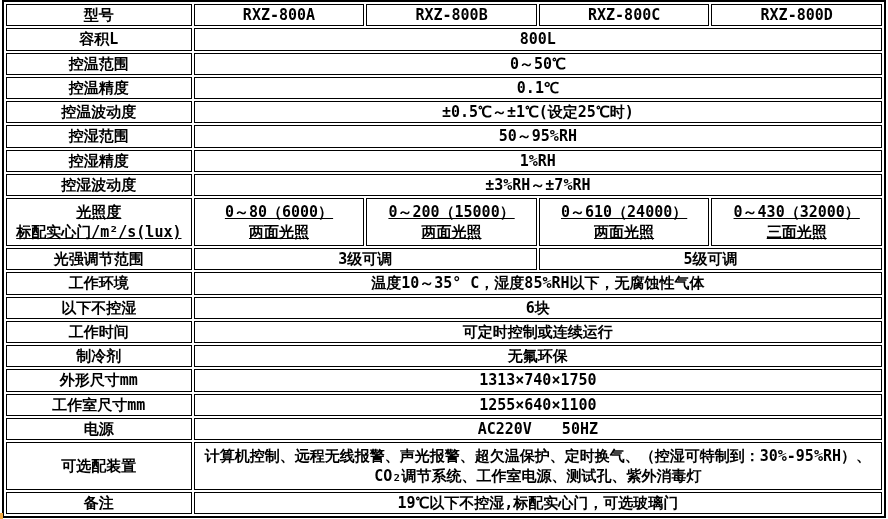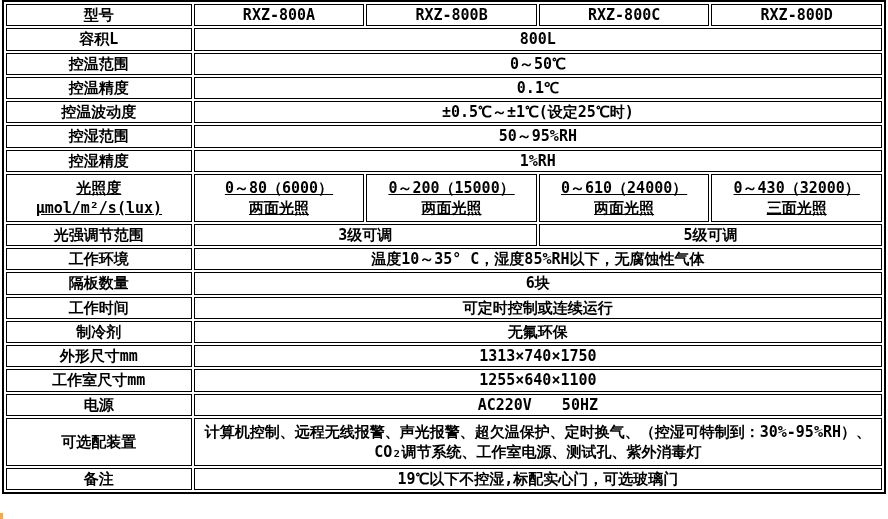--- a/index.html
+++ b/index.html
@@ -86,25 +86,29 @@
       <td class="r" colspan="4">±0.5℃～±1℃(设定25℃时)</td>
     </tr>
     <tr>
       <td class="r">控湿范围</td>
       <td class="r" colspan="4">50～95%RH</td>
     </tr>
     <tr>
       <td class="r">控湿精度</td>
       <td class="r" colspan="4">1%RH</td>
     </tr>
+    <tr>
+      <td class="r">控湿波动度</td>
+      <td class="r" colspan="4">±3%RH～±7%RH</td>
+    </tr>
 
     <tr>
       <td class="t two-line">
         <span>光照度</span>
-        <span>μmol/m²/s(lux)</span>
+        <span>标配实心门/m²/s(lux)</span>
       </td>
       <td class="t two-line">
         <span>0～80（6000）</span>
         <span>两面光照</span>
       </td>
       <td class="t two-line">
         <span>0～200（15000）</span>
         <span>两面光照</span>
       </td>
       <td class="t two-line">
@@ -121,21 +125,21 @@
       <td class="r">光强调节范围</td>
       <td class="r" colspan="2">3级可调</td>
       <td class="r" colspan="2">5级可调</td>
     </tr>
 
     <tr>
       <td class="r">工作环境</td>
       <td class="r" colspan="4">温度10～35° C，湿度85%RH以下，无腐蚀性气体</td>
     </tr>
     <tr>
-      <td class="r">隔板数量</td>
+      <td class="r">以下不控湿</td>
       <td class="r" colspan="4">6块</td>
     </tr>
     <tr>
       <td class="r">工作时间</td>
       <td class="r" colspan="4">可定时控制或连续运行</td>
     </tr>
     <tr>
       <td class="r">制冷剂</td>
       <td class="r" colspan="4">无氟环保</td>
     </tr>

